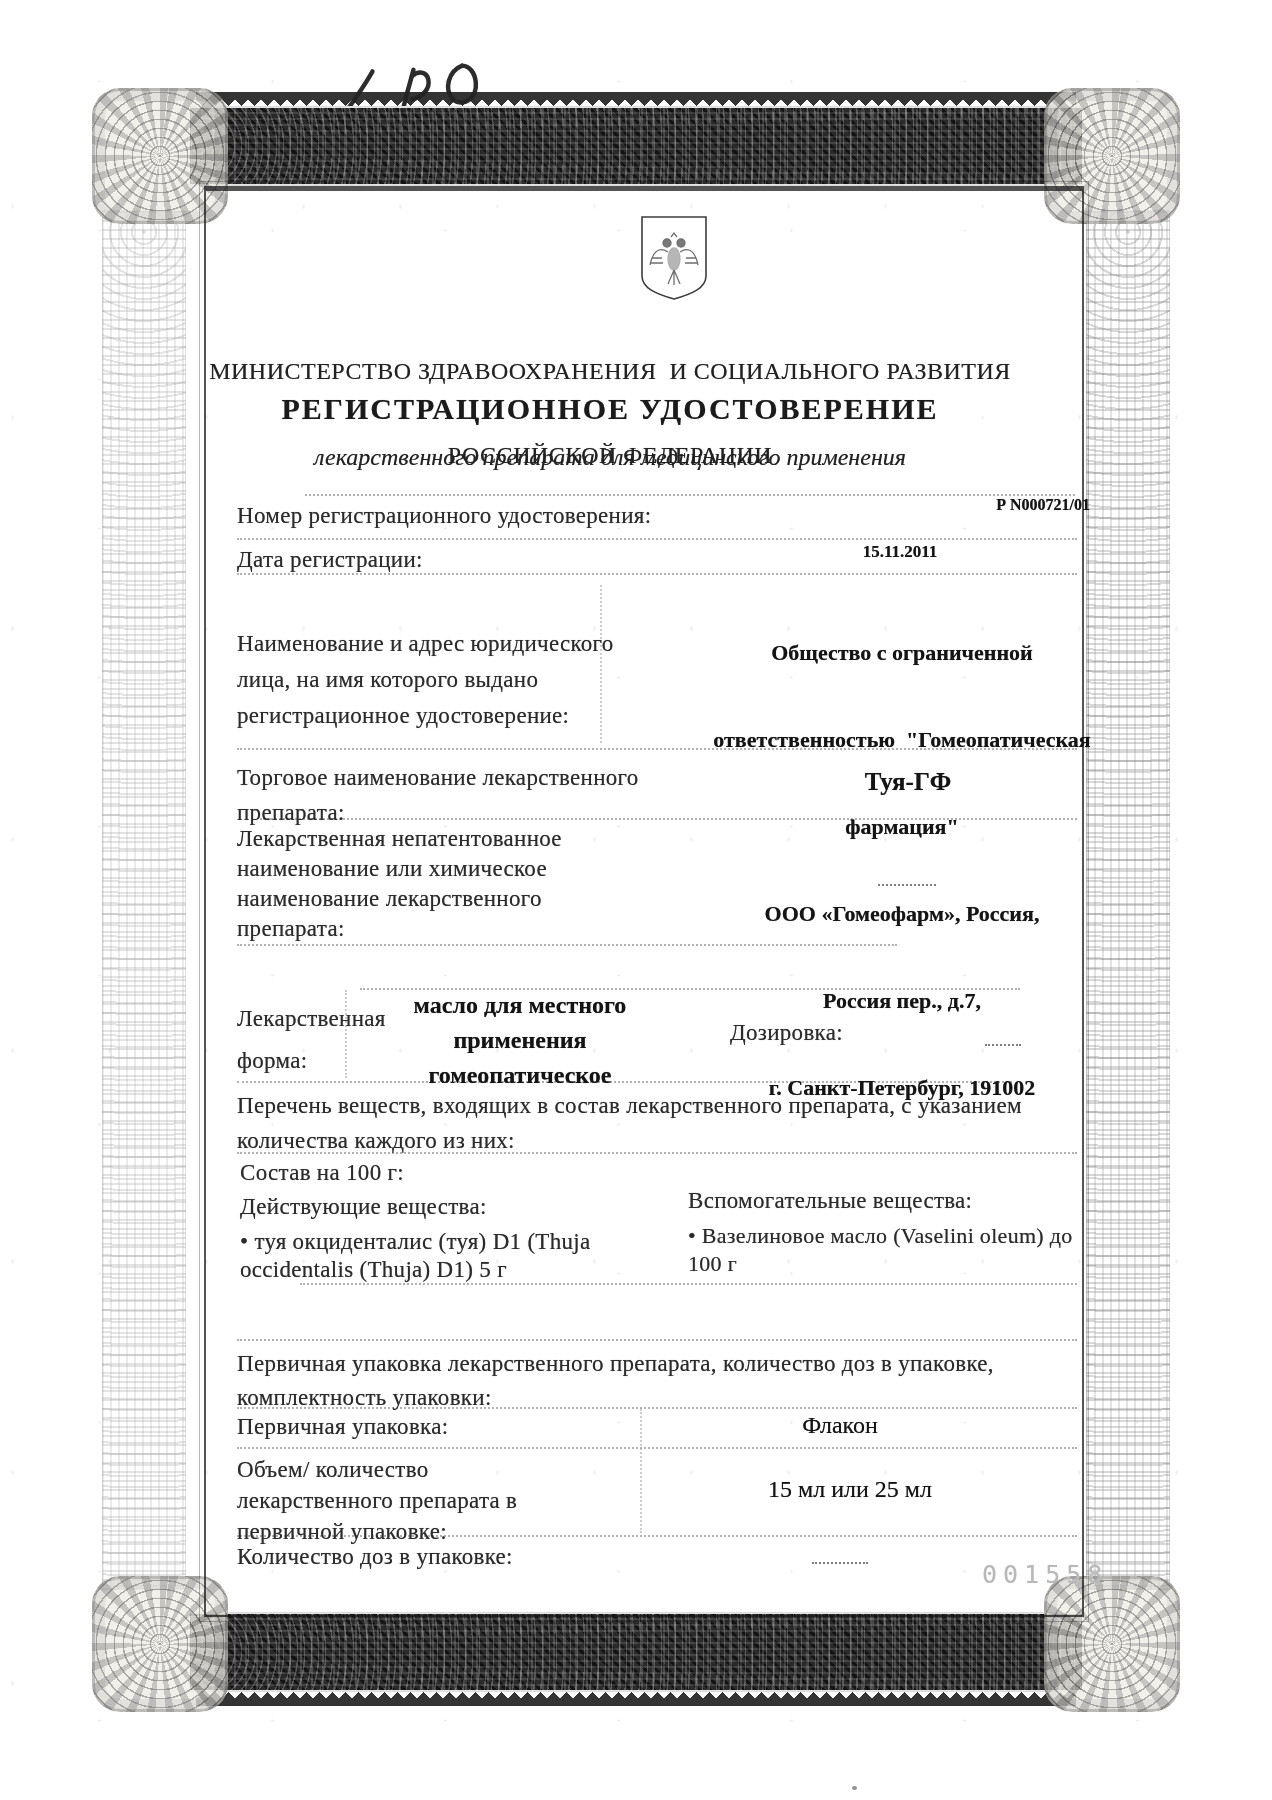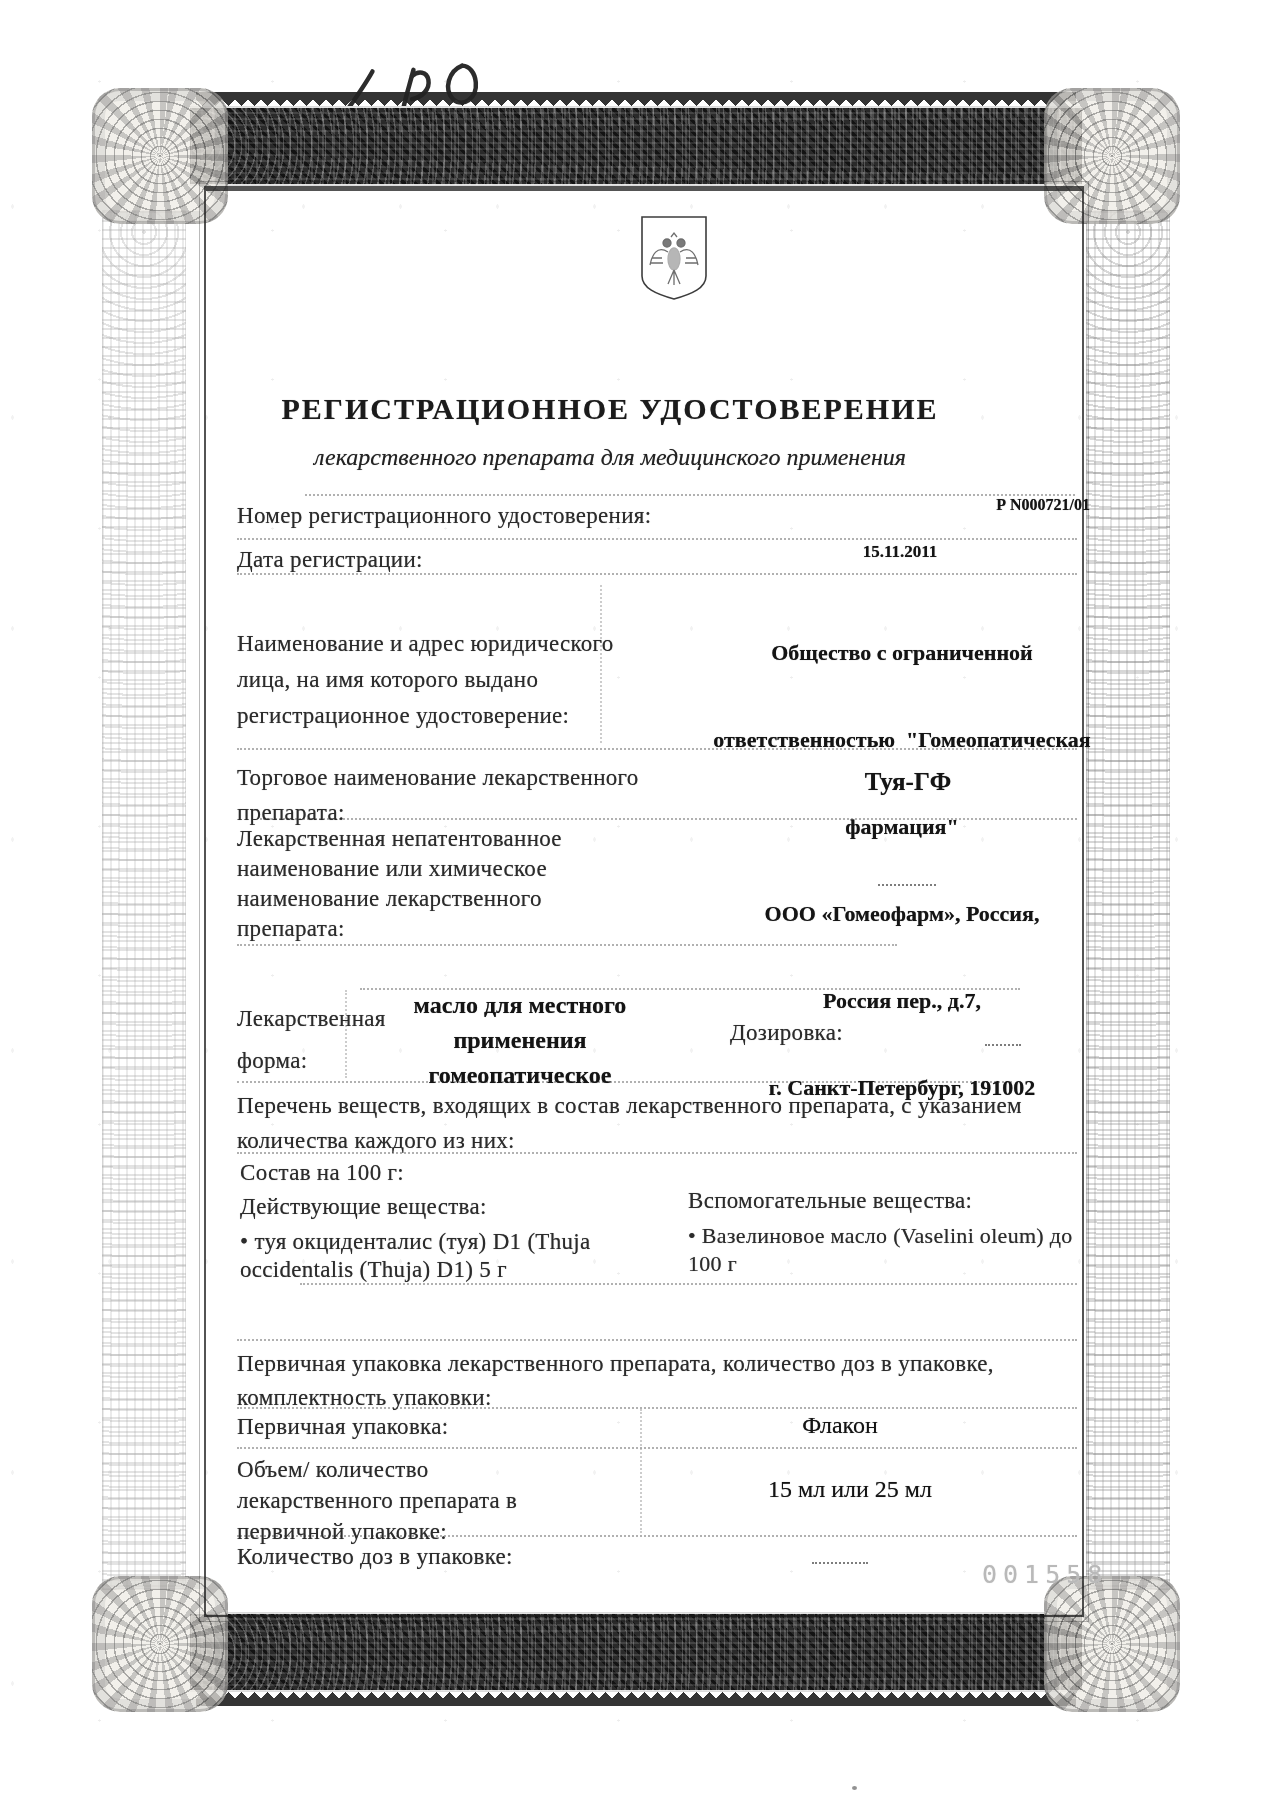--- a/index.html
+++ b/index.html
@@ -105,20 +105,24 @@
         <circle cx="29" cy="29" r="4" fill="#5a5a5a"></circle>
         <circle cx="43" cy="29" r="4" fill="#5a5a5a"></circle>
         <path d="M30,38 C19,31 14,41 12,51 M14,44 L24,44 M13,49 L25,49"></path>
         <path d="M42,38 C53,31 58,41 60,51 M58,44 L48,44 M59,49 L47,49"></path>
         <path d="M36,56 L30,70 M36,56 L42,70 M36,56 L36,71"></path>
         <path d="M33,23 L36,19 L39,23"></path>
       </g>
     </svg>
   </div>
 
+  <div class="center-text" style="left:180px;top:301px;width:860px;font-size:24px;line-height:28px;letter-spacing:.5px;">
+    <div>МИНИСТЕРСТВО ЗДРАВООХРАНЕНИЯ  И СОЦИАЛЬНОГО РАЗВИТИЯ</div>
+    <div>РОССИЙСКОЙ ФЕДЕРАЦИИ</div>
+  </div>
 
   <div class="center-text" style="left:180px;top:392px;width:860px;font-size:30px;font-weight:bold;letter-spacing:2px;color:#1b1b1b;">РЕГИСТРАЦИОННОЕ УДОСТОВЕРЕНИЕ</div>
 
   <div class="center-text" style="left:180px;top:444px;width:860px;font-size:24px;font-style:italic;">лекарственного препарата для медицинского применения</div>
 
   <div class="rule" style="left:305px;top:494px;width:770px;"></div>
   <div class="rule" style="left:237px;top:538px;width:840px;"></div>
   <div class="rule" style="left:237px;top:573px;width:840px;"></div>
   <div class="rule" style="left:237px;top:748px;width:840px;"></div>
   <div class="rule" style="left:260px;top:818px;width:817px;"></div>

